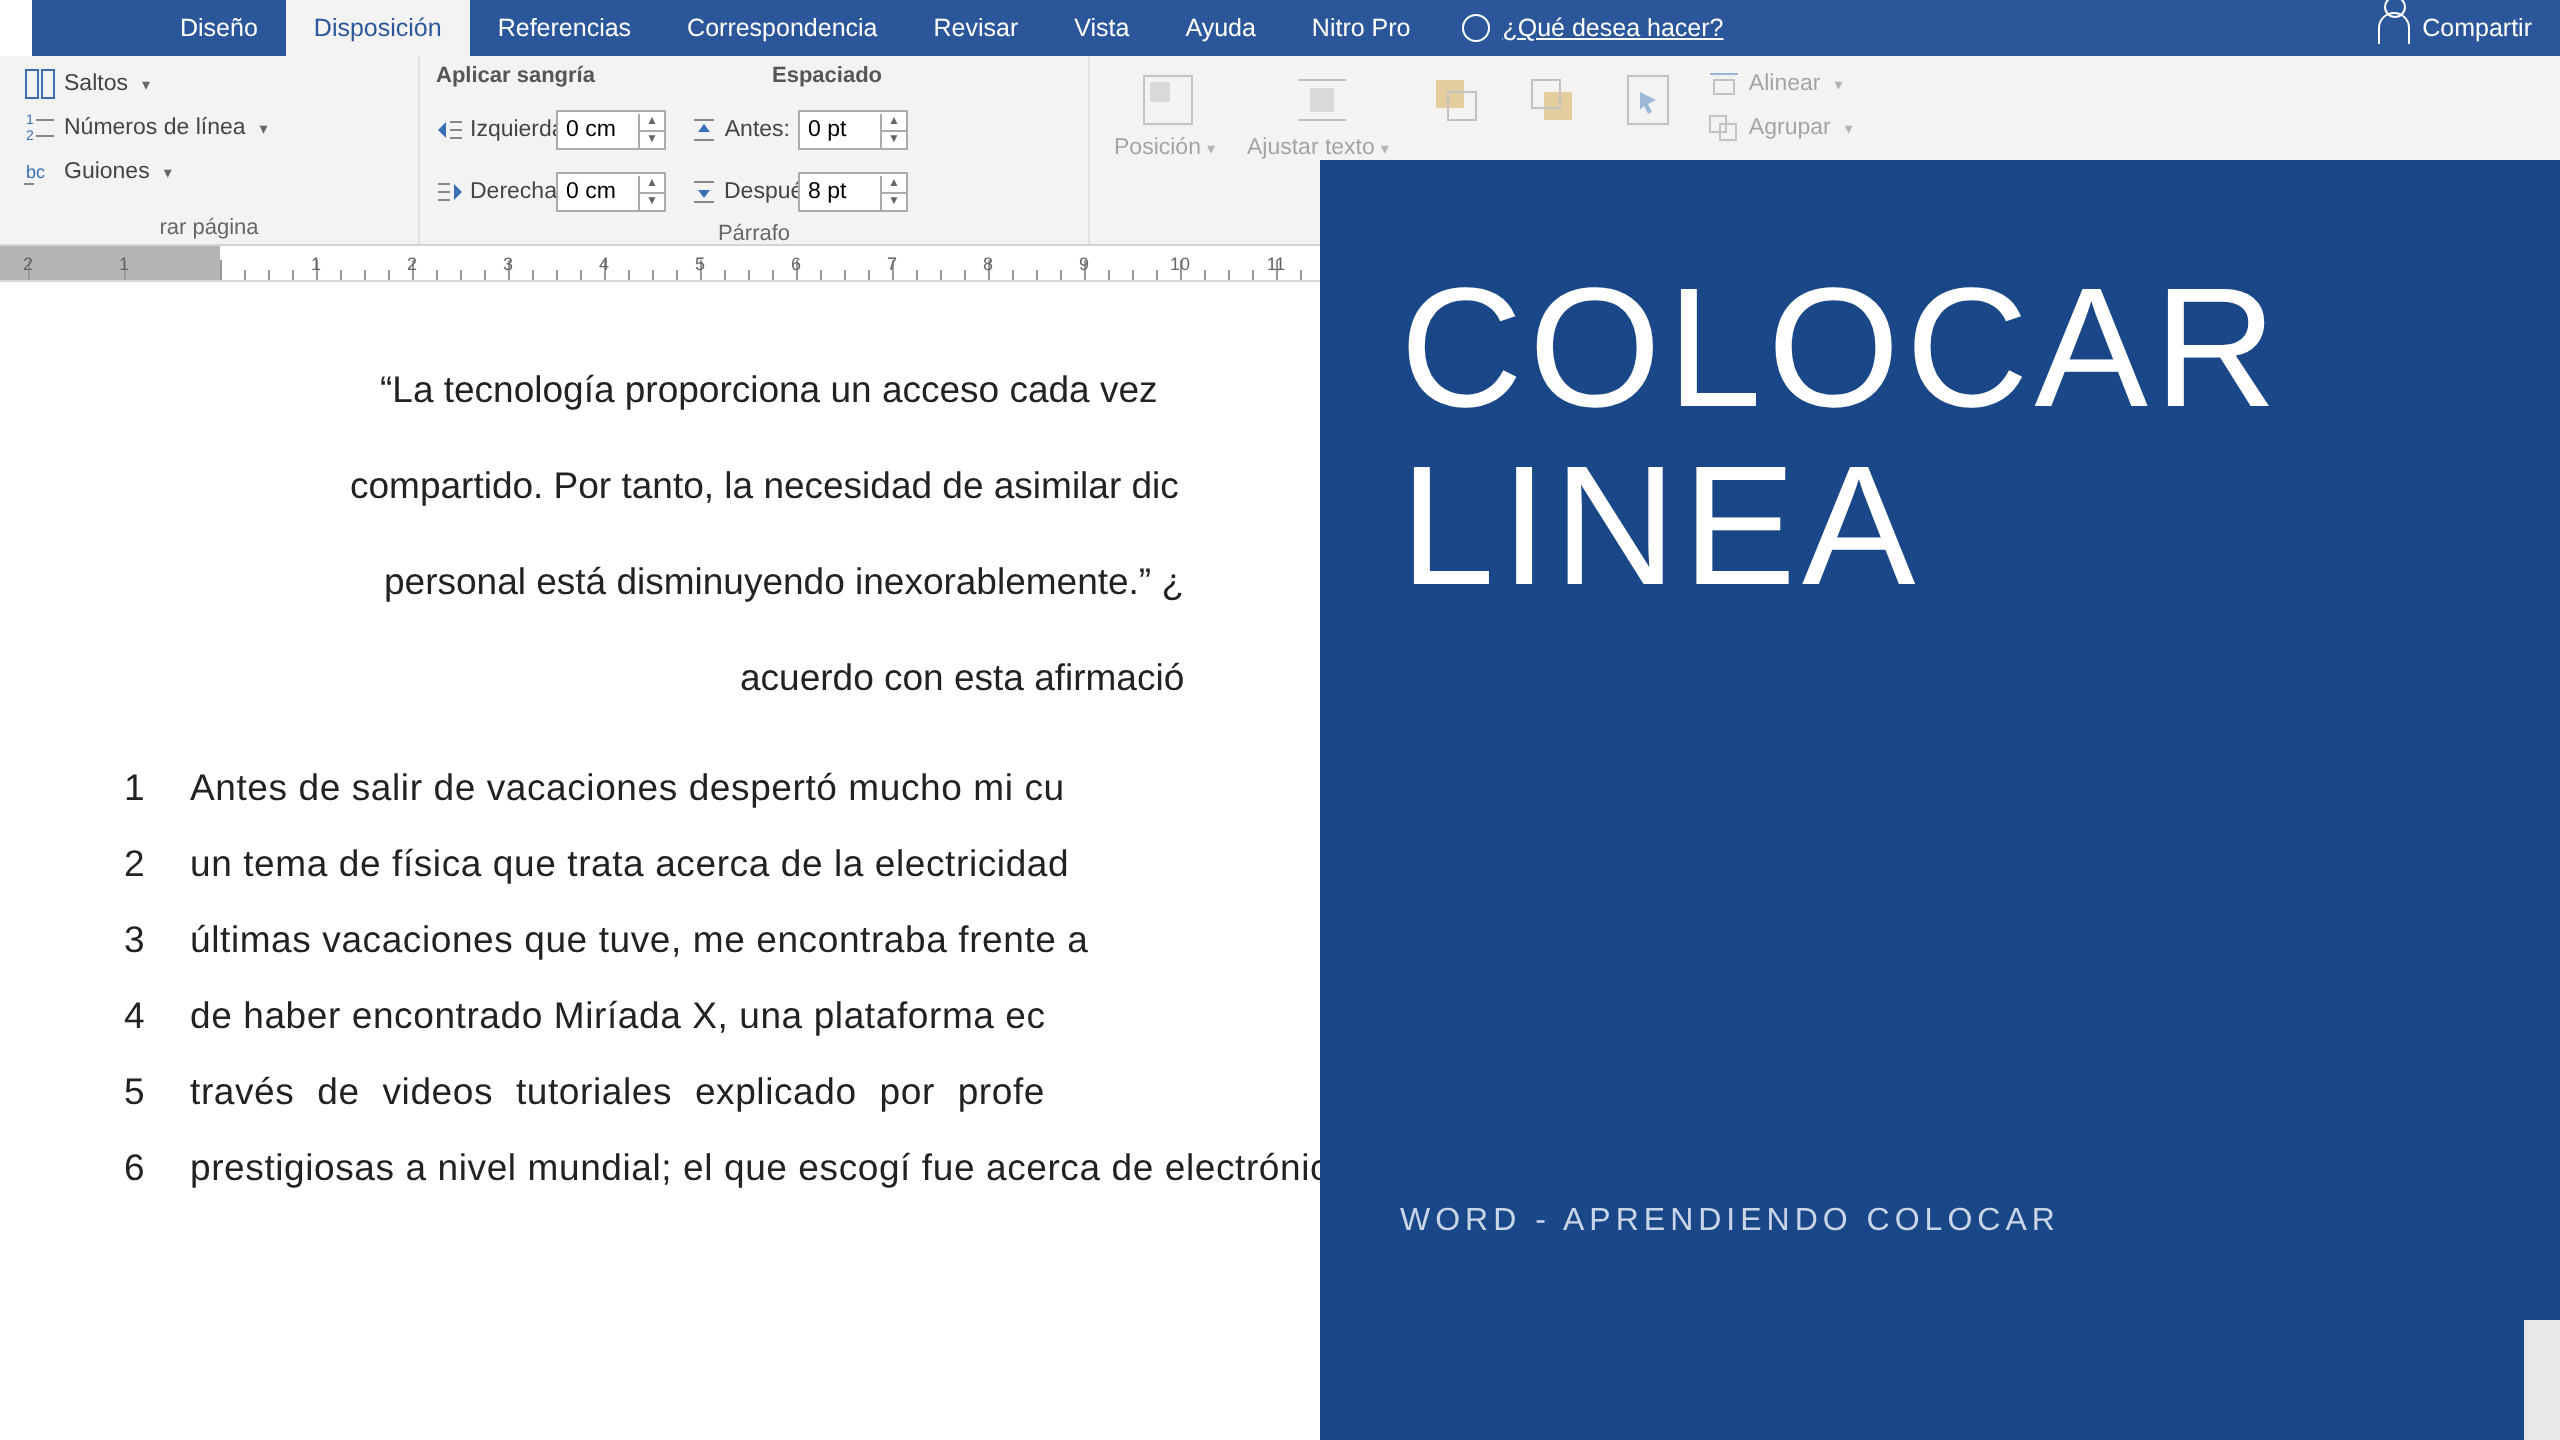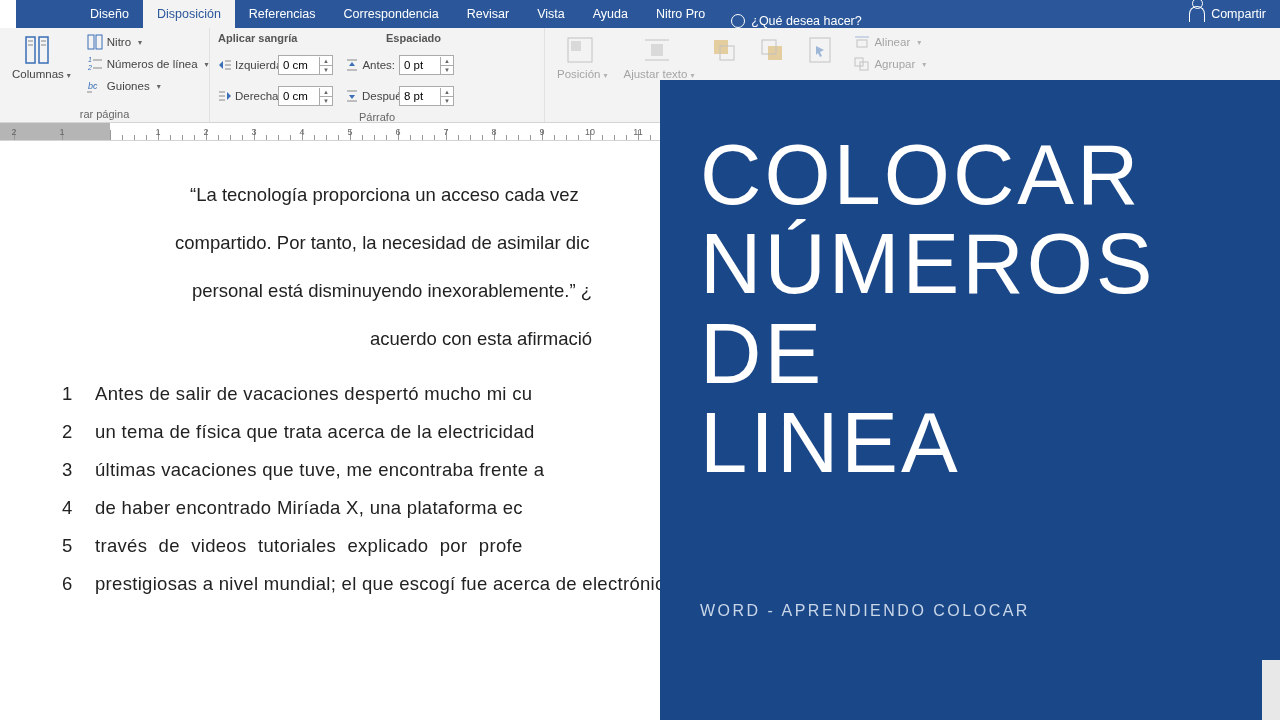--- a/index.html
+++ b/index.html
@@ -1,33 +1,33 @@
 <!DOCTYPE html>
 <html><head>
 <meta charset="utf-8">
 <style>
 * { margin: 0; padding: 0; box-sizing: border-box; font-family: 'Segoe UI', Tahoma, sans-serif; }
 body { width: 1280px; height: 720px; background: #fff; overflow: hidden; position: relative; }
 .tabs { background: #2b579a; height: 28px; display: flex; align-items: stretch; color: #fff; font-size: 12.5px; margin-left: 16px; }
 .tab { padding: 0 14px; display: flex; align-items: center; cursor: pointer; }
 .tab.active { background: #f3f3f3; color: #2b579a; }
 .tab.menu { width: 60px; justify-content: center; }
-.tellme { display: flex; align-items: flex-end; padding: 0 12px; gap: 6px; }
+.tellme { display: flex; align-items: center; padding: 0 12px; gap: 6px; text-decoration: underline; }
 .bulb { width: 14px; height: 14px; border: 1.5px solid #fff; border-radius: 50%; position: relative; }
 .share { margin-left: auto; display: flex; align-items: center; padding: 0 14px; gap: 6px; }
 .person { width: 16px; height: 16px; border: 1.5px solid #fff; border-radius: 50% 50% 0 0; border-bottom: none; position: relative; }
 .person::before { content: ''; position: absolute; top: -9px; left: 2px; width: 9px; height: 9px; border: 1.5px solid #fff; border-radius: 50%; }
 .ribbon { background: #f3f3f3; border-bottom: 1px solid #d4d4d4; height: 95px; display: flex; font-size: 11.5px; color: #444; }
 .group { border-right: 1px solid #e1e1e1; padding: 4px 8px 2px 8px; display: flex; flex-direction: column; position: relative; }
 .group-body { flex: 1; display: flex; gap: 8px; }
 .group-label { text-align: center; color: #666; font-size: 11px; padding-top: 2px; }
 .vstack { display: flex; flex-direction: column; gap: 2px; justify-content: flex-start; }
 .btn-lg { display: flex; flex-direction: column; align-items: center; gap: 2px; padding: 2px 4px; cursor: pointer; }
 .btn-sm { display: flex; align-items: center; gap: 4px; padding: 2px 4px; cursor: pointer; white-space: nowrap; }
-.ico { width: 16px; height: 16px; display: inline-flex; align-items: center; justify-content: flex-start; font-style: italic; }
+.ico { width: 16px; height: 16px; display: inline-flex; align-items: center; justify-content: flex-end; }
 .ico-lg { width: 32px; height: 32px; }
 .dd { font-size: 8px; color: #666; margin-left: 3px; }
 .col-heads { display: flex; gap: 8px; font-size: 11px; color: #555; margin-bottom: 3px; font-weight: bold; }
 .col-heads span:first-child { width: 88px; }
 .field-row { display: flex; align-items: center; gap: 4px; margin-bottom: 3px; }
 .field-row .lbl { width: 56px; display: flex; align-items: center; gap: 3px; }
 .field-row .lbl2 { width: 50px; display: flex; align-items: center; gap: 3px; }
 .spinbox { display: flex; align-items: center; border: 1px solid #ababab; background: #fff; height: 20px; }
 .spinbox input { border: none; width: 40px; padding: 0 4px; font-size: 11.5px; outline: none; }
 .spinctl { display: flex; flex-direction: column; border-left: 1px solid #ababab; }
@@ -72,42 +72,29 @@
   <div class="share">
     <span class="person"></span>
     <span>Compartir</span>
   </div>
 </div>
 
 <div class="ribbon">
 
   <div class="group" style="width:210px">
     <div class="group-body">
-      <div class="btn-lg">
-        <span class="ico ico-lg">
-          <svg width="24" height="28" viewBox="0 0 24 28">
-              <rect x="1" y="1" width="9" height="26" fill="none" stroke="#3a6fb7" stroke-width="1.5"></rect>
-              <rect x="14" y="1" width="9" height="26" fill="none" stroke="#3a6fb7" stroke-width="1.5"></rect>
-              <line x1="3" y1="5" x2="8" y2="5" stroke="#888"></line>
-              <line x1="3" y1="9" x2="8" y2="9" stroke="#888"></line>
-              <line x1="16" y1="5" x2="21" y2="5" stroke="#888"></line>
-              <line x1="16" y1="9" x2="21" y2="9" stroke="#888"></line>
-            </svg>
-        </span>
-        <span><span>Columnas</span><span class="dd">▾</span></span>
-      </div>
       <div class="vstack">
         <div class="btn-sm">
           <span class="ico">
               <svg width="16" height="16">
                 <rect x="1" y="1" width="6" height="14" fill="none" stroke="#3a6fb7"></rect>
                 <rect x="9" y="1" width="6" height="14" fill="none" stroke="#3a6fb7"></rect>
               </svg>
             </span>
-          <span>Nitro</span>
+          <span>Saltos</span>
             <span class="dd">▾</span>
         </div>
         <div class="btn-sm">
           <span class="ico">
               <svg width="16" height="16">
                 <text x="1" y="6" font-size="7" fill="#3a6fb7">1</text>
                 <text x="1" y="14" font-size="7" fill="#3a6fb7">2</text>
                 <line x1="6" y1="4" x2="15" y2="4" stroke="#888"></line>
                 <line x1="6" y1="12" x2="15" y2="12" stroke="#888"></line>
               </svg>
@@ -388,18 +375,17 @@
     <div class="line">
         <span class="lineno">6</span>
         <span class="linetext">prestigiosas a nivel mundial; el que escogí fue acerca de electrónica, pues decidí</span>
       </div>
   </div>
 </div>
 
 <div class="overlay">
   <h1>
     <div>COLOCAR</div>
-    <div>NÚMEROS  DE</div>
     <div>LINEA</div>
   </h1>
   <div class="sub">WORD - APRENDIENDO COLOCAR</div>
   <div class="scrollbit"></div>
 </div>
 
 </body></html>

